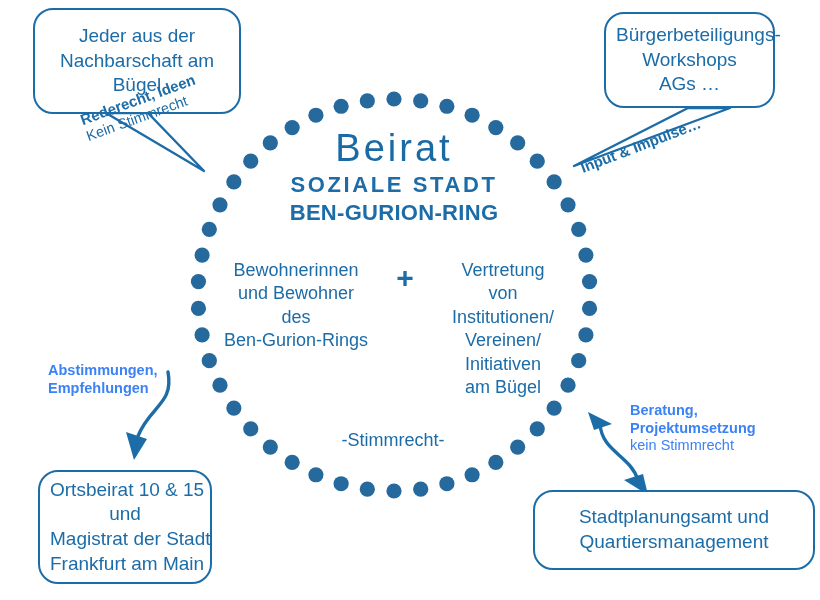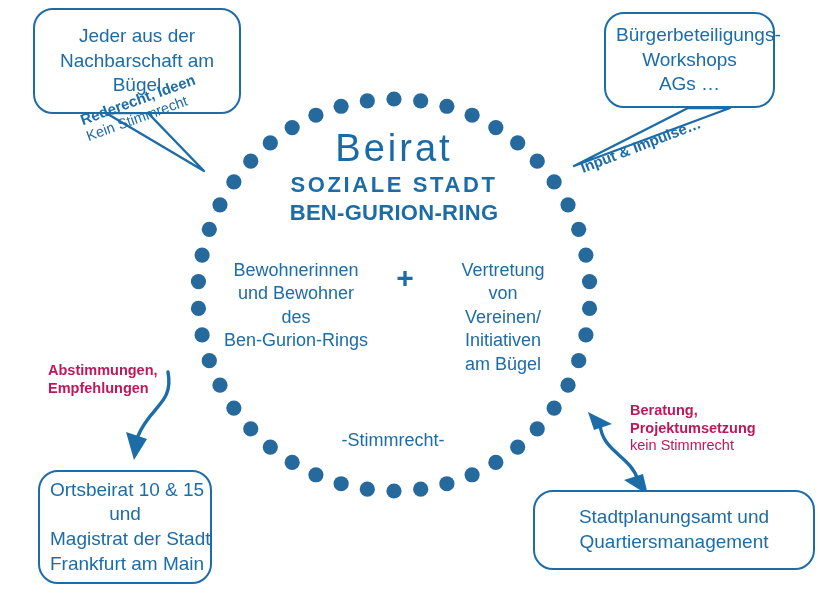--- a/index.html
+++ b/index.html
@@ -99,21 +99,21 @@
     left: 578px;
     top: 160px;
     transform: rotate(-21deg);
     transform-origin: 0 0;
     font-weight: 700;
   }
 
   
   .flat-label {
     position: absolute;
-    color: #be185d;
+    color: #3b82f6;
     line-height: 1.22;
     font-size: 14.5px;
     white-space: nowrap;
   }
   .flat-label .strong { font-weight: 700; display: block; }
   .flat-label .light  { font-weight: 400; display: block; }
 
   #label-abstimmungen {
     left: 48px;
     top: 362px;
@@ -327,20 +327,21 @@
     <div class="col" id="col-left">
       <span>Bewohnerinnen</span>
       <span>und Bewohner</span>
       <span>des</span>
       <span>Ben-Gurion-Rings</span>
     </div>
     <div id="plus-symbol">+</div>
     <div class="col" id="col-right">
       <span>Vertretung</span>
       <span>von</span>
+      <span>Institutionen/</span>
       <span>Vereinen/</span>
       <span>Initiativen</span>
       <span>am Bügel</span>
     </div>
   </div>
 
   <div id="stimmrecht-note">-Stimmrecht-</div>
 
 </div>
 

